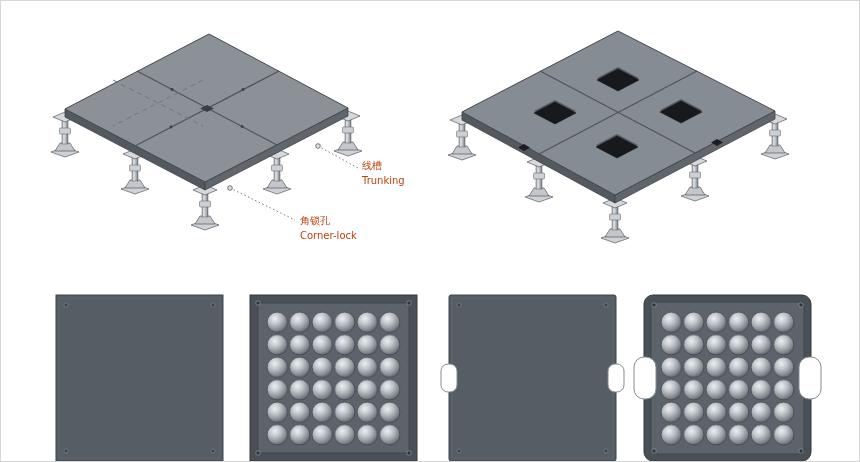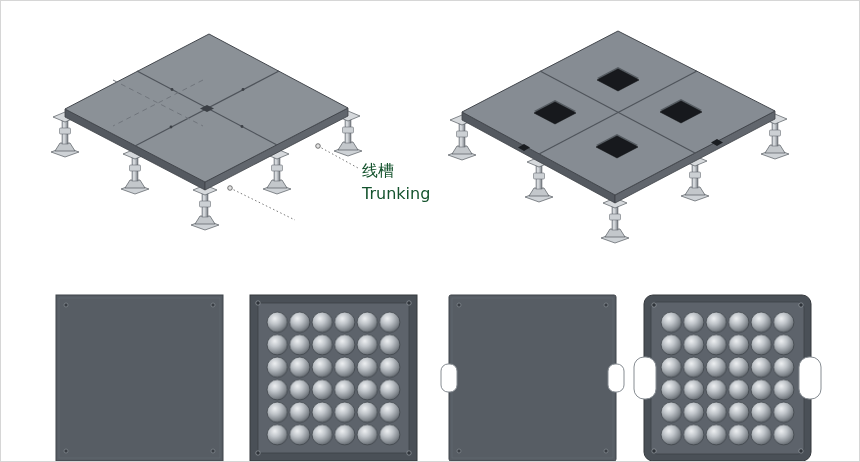--- a/index.html
+++ b/index.html
@@ -9,22 +9,22 @@
     position: relative;
     width: 860px;
     height: 462px;
     background: #ffffff;
     border: 1px solid #d6d6d6;
     overflow: hidden;
   }
   .stage svg { position: absolute; left: 0; top: 0; }
   .callout {
     position: absolute;
-    color: #14532d;
-    font-size: 16px;
+    color: #c2410c;
+    font-size: 10px;
     line-height: 1.45;
     white-space: nowrap;
   }
 </style>
 </head>
 <body>
 
 <div class="stage">
 
   <svg width="860" height="462" viewBox="0 0 860 462" xmlns="http://www.w3.org/2000/svg">
@@ -174,14 +174,18 @@
         <circle cx="10" cy="156" r="2.2"></circle>
           <circle cx="157" cy="156" r="2.2"></circle>
       </g>
     </g>
   </svg>
 
   <div class="callout" style="left:361px; top:158px;">
     <div>线槽</div>
     <div>Trunking</div>
   </div>
+  <div class="callout" style="left:299px; top:213px;">
+    <div>角锁孔</div>
+    <div>Corner-lock</div>
+  </div>
 
 </div>
 
 </body></html>

